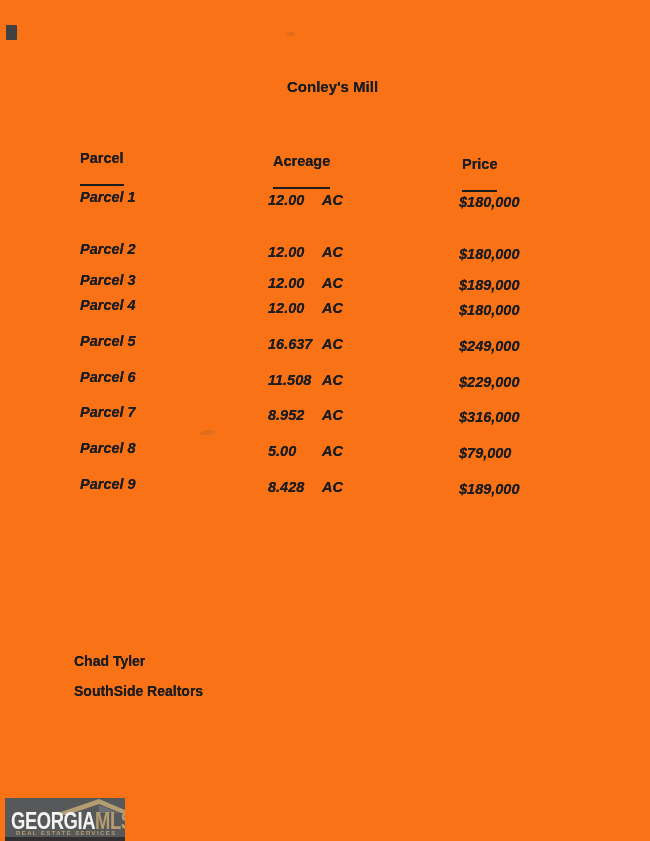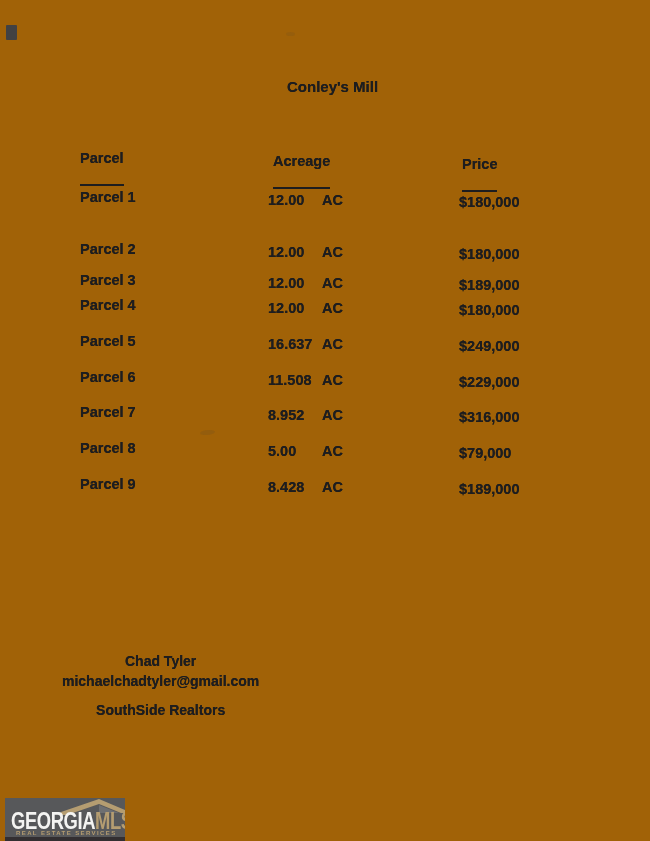--- a/index.html
+++ b/index.html
@@ -1,20 +1,20 @@
 <!DOCTYPE html>
 <html><head>
 <meta charset="utf-8">
 <style>
   html,body{margin:0;padding:0;background:#e8e8e8;}
   .page{
     position:relative;
     width:650px;height:841px;
     margin:0 auto;
-    background:#a16207;
+    background:#f97316;
     overflow:hidden;
     font-family:"Liberation Sans","DejaVu Sans",sans-serif;
     color:#1d1d1f;
   }
   .txt{ text-shadow:0 0 .3px currentColor; }
 
   
   .artifact-square{position:absolute;left:6px;top:25px;width:11px;height:15px;background:#414143;border-radius:1px;}
   .smudge-1{position:absolute;left:286px;top:32px;width:9px;height:4px;background:rgba(60,60,60,.10);border-radius:50%;}
   .smudge-2{position:absolute;left:200px;top:430px;width:15px;height:5px;background:rgba(60,60,60,.12);border-radius:50%;transform:rotate(-6deg);}
@@ -22,29 +22,29 @@
   
   .doc-title{position:absolute;left:287px;top:78px;font-size:15px;font-weight:700;}
 
   
   .th{position:absolute;font-size:14.5px;font-weight:700;border-bottom:2px solid #1d1d1f;padding-bottom:18px;}
   .th-parcel{left:80px;top:150px;}
   .th-acreage{left:273px;top:153px;}
   .th-price{left:462px;top:156px;}
 
   
-  .row{position:absolute;left:0;width:100%;height:22px;}
+  .row{position:absolute;left:0;width:100%;height:22px;font-style:italic;}
   .row span{position:absolute;font-size:14.5px;font-weight:700;white-space:nowrap;text-shadow:0 0 .3px currentColor;}
   .c-parcel{left:80px;top:0;}
   .c-acre{left:268px;top:3px;}
   .c-unit{left:322px;top:3px;}
   .c-price{left:459px;top:5px;}
 
   
-  .contact{position:absolute;left:62px;top:652px;font-size:14px;font-weight:700;line-height:19.5px;text-align:center;}
+  .contact{position:absolute;left:74px;top:652px;font-size:14px;font-weight:700;line-height:19.5px;}
   .contact .line{white-space:nowrap;}
   .contact .company-gap{margin-top:10px;}
 
   
   .mls-logo{position:absolute;left:5px;top:798px;width:120px;height:43px;background:#57585a;overflow:hidden;}
   .mls-roof{position:absolute;left:56px;top:1px;width:64px;height:16px;}
   .mls-word{position:absolute;left:6px;top:12px;font-size:23px;font-weight:700;letter-spacing:-.5px;white-space:nowrap;transform:scaleX(.8);transform-origin:left top;line-height:1;}
   .mls-word .g{color:#f4f4f2;}
   .mls-word .m{color:#b59d71;}
   .mls-tagline{position:absolute;left:8px;right:6px;top:32px;display:flex;align-items:center;gap:3px;color:#b59d71;}
@@ -119,21 +119,20 @@
       <div class="row" style="top: 476.2px;">
         <span class="c-parcel">Parcel 9</span>
         <span class="c-acre">8.428</span>
         <span class="c-unit">AC</span>
         <span class="c-price">$189,000</span>
       </div>
     </div>
 
   <div class="contact">
     <div class="line txt">Chad Tyler</div>
-    <div class="line txt">michaelchadtyler@gmail.com</div>
     <div class="line txt company-gap">SouthSide Realtors</div>
   </div>
 
   <div class="mls-logo">
     <svg class="mls-roof" viewBox="0 0 64 16" preserveAspectRatio="none">
       <polygon points="0,13 38,0 64,11 64,14 60,14 38,5 6,16 0,16" fill="#b59d71"></polygon>
       <polygon points="38,6 58,14 38,14" fill="#6e6f71"></polygon>
     </svg>
     <div class="mls-word">
       <span class="g">GEORGIA</span><span class="m">MLS</span>

